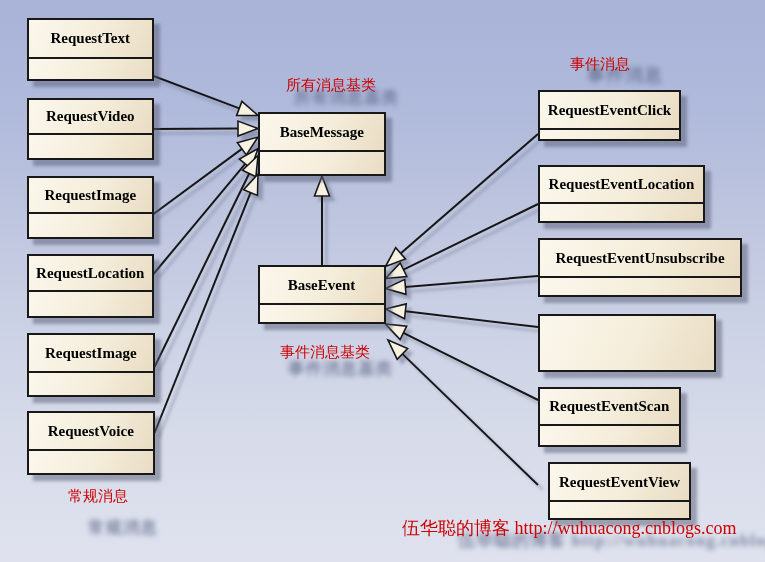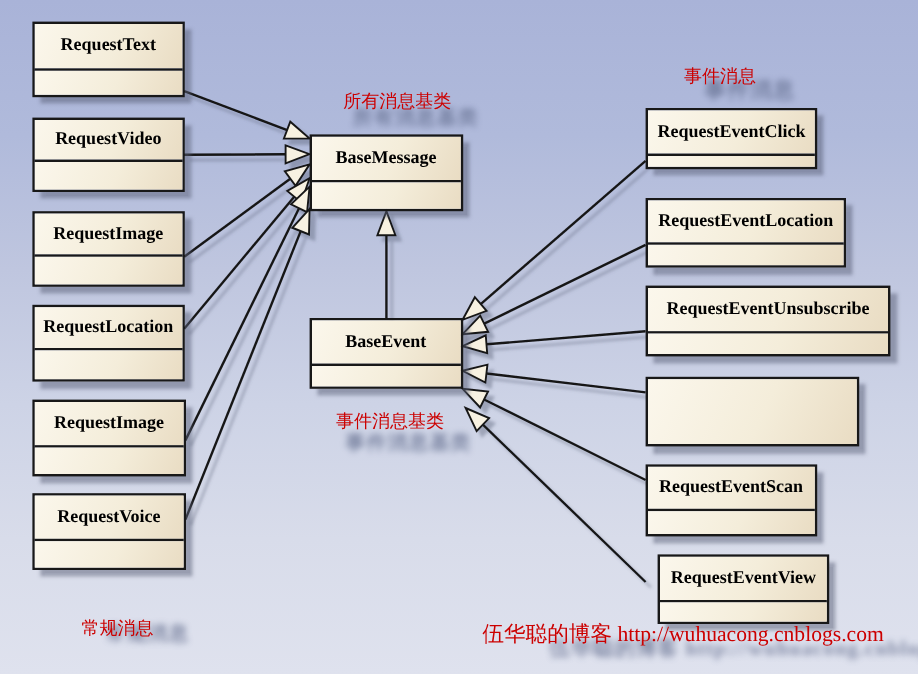--- a/index.html
+++ b/index.html
@@ -138,16 +138,16 @@
     <div class="uml-body"></div>
   </div>
   <div class="uml-box" style="left:548px;top:462px;width:143px;height:58px">
     <div class="uml-title" style="height:38px">RequestEventView</div>
     <div class="uml-body"></div>
   </div>
 
   <div class="red-label" style="left:286px;top:77px">所有消息基类</div>
   <div class="red-label" style="left:570px;top:56px">事件消息</div>
   <div class="red-label" style="left:280px;top:344px">事件消息基类</div>
-  <div class="red-label" style="left:68px;top:516px">常规消息</div>
+  <div class="red-label" style="left:68px;top:488px">常规消息</div>
   <div class="red-label" style="left:402px;top:519px;font-size:18px;line-height:18px"><span>伍华聪的博客</span> <span>http://wuhuacong.cnblogs.com</span></div>
 
 </div>
 
 </body></html>

